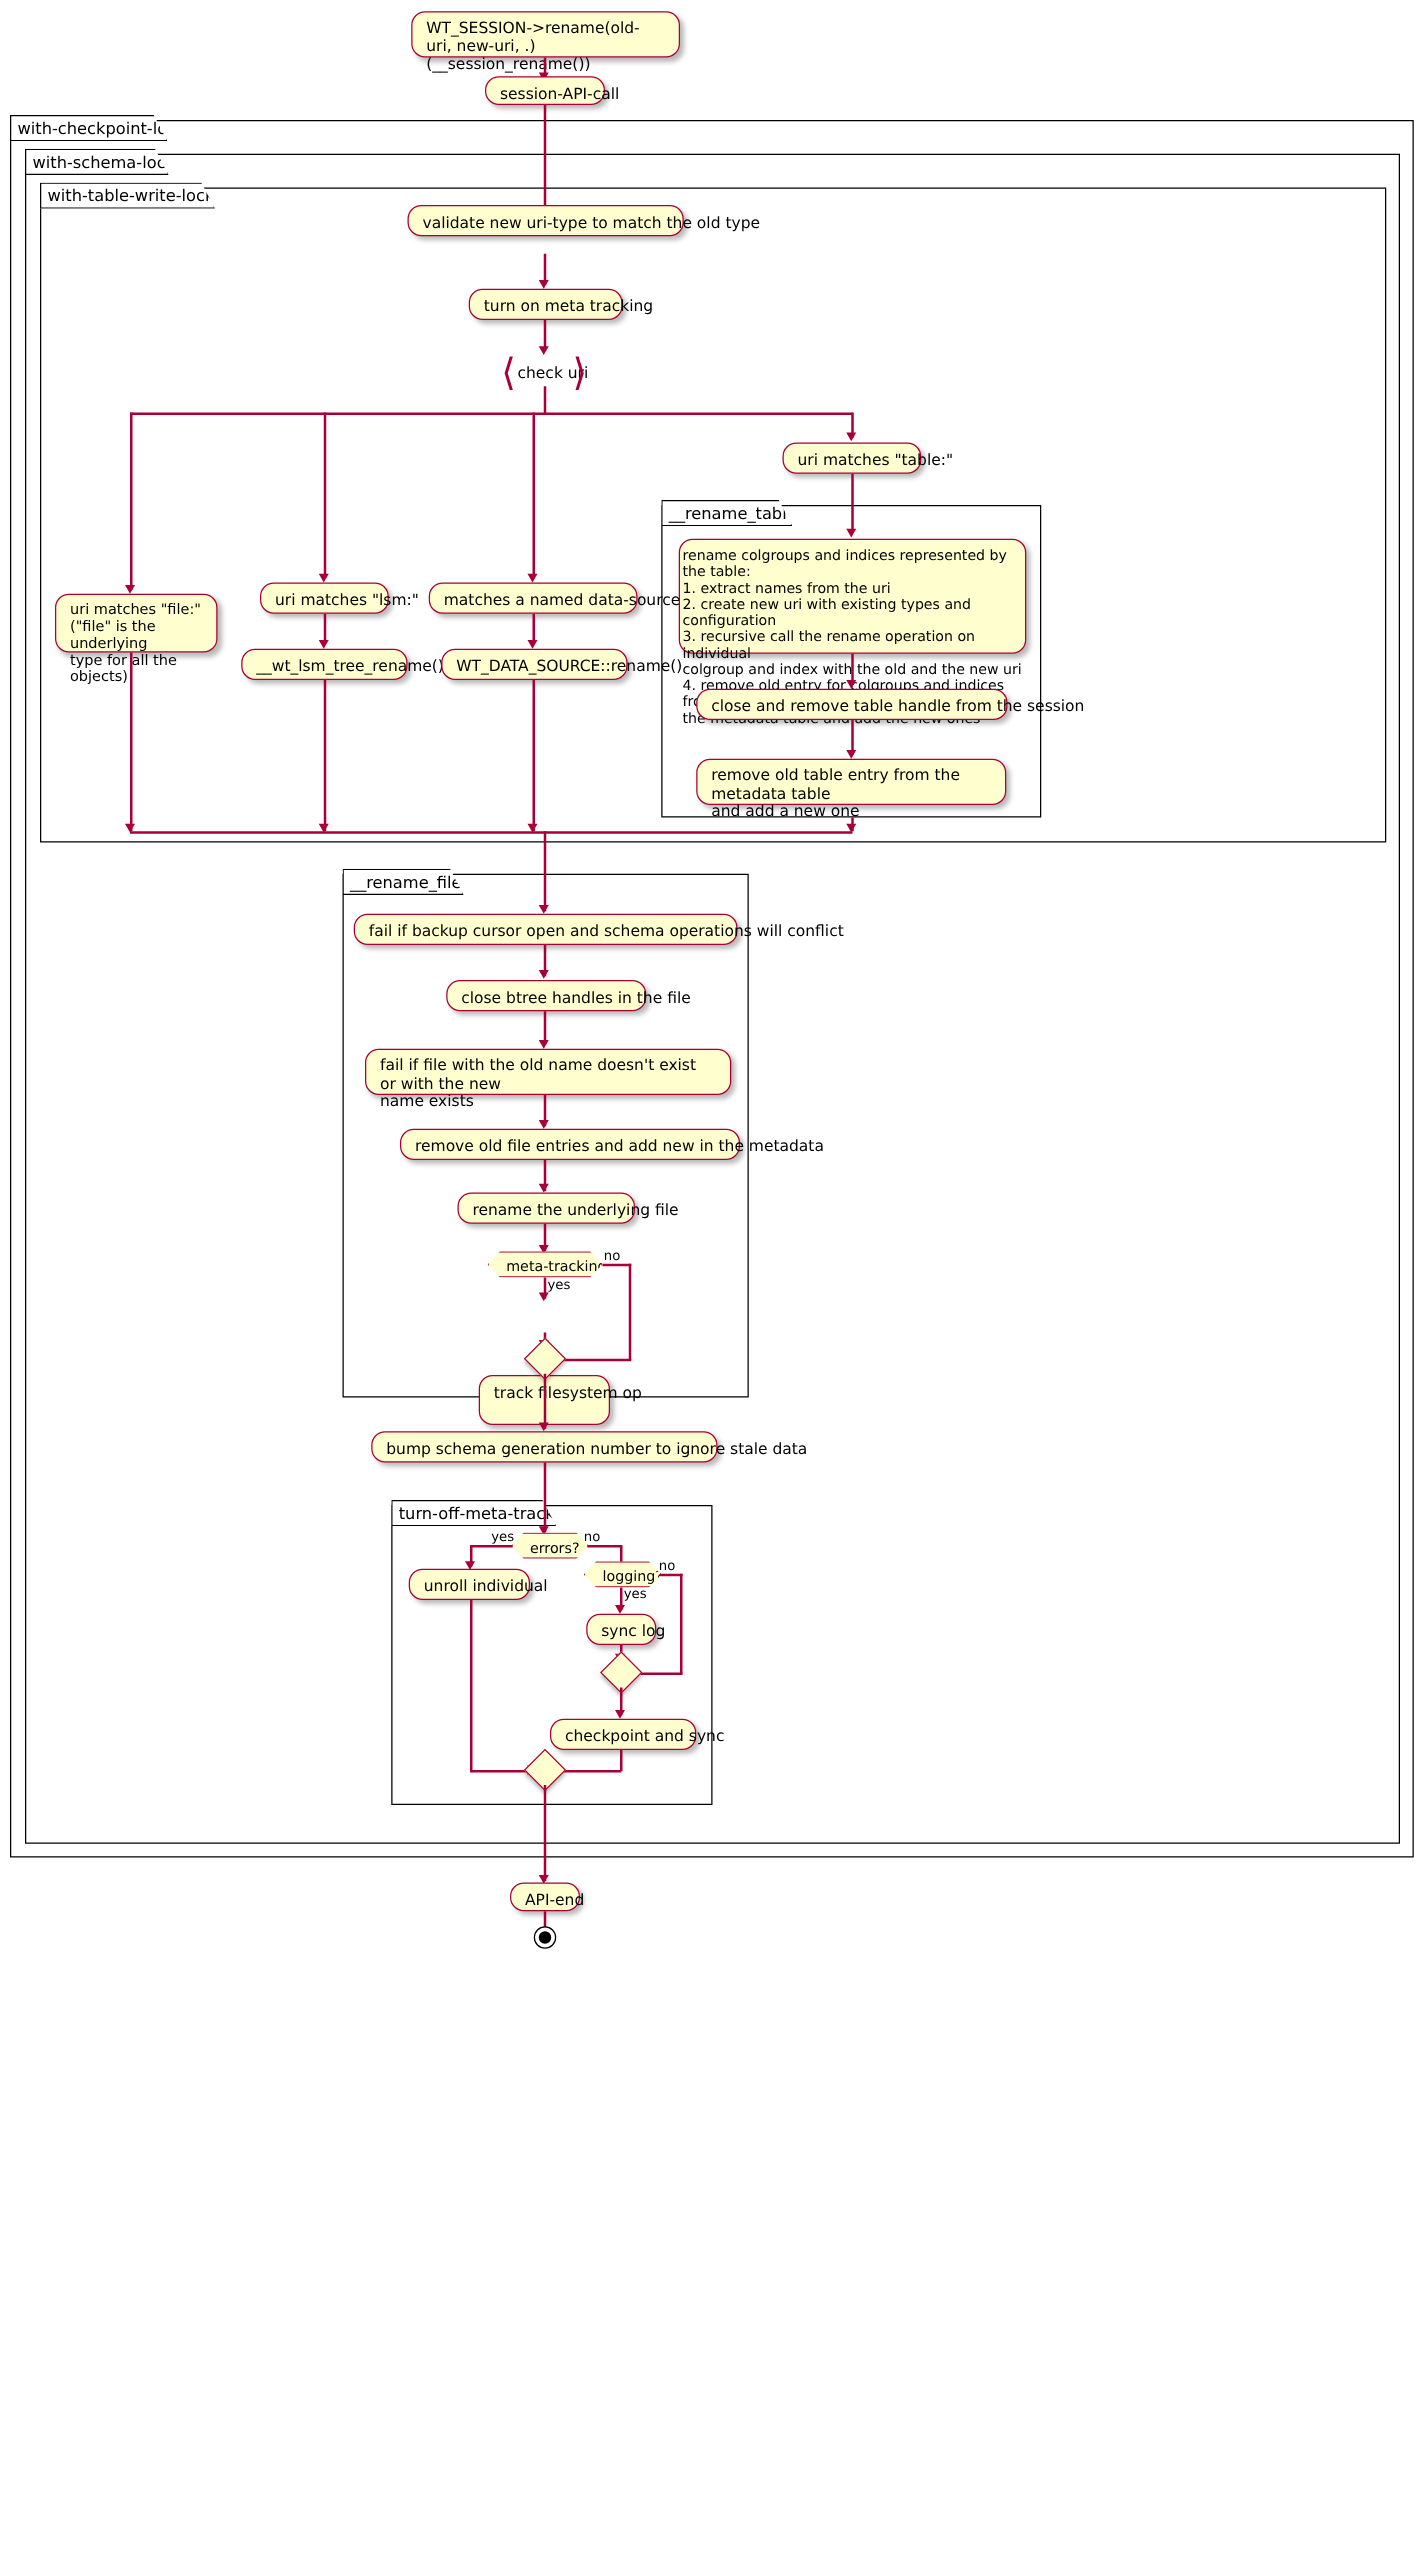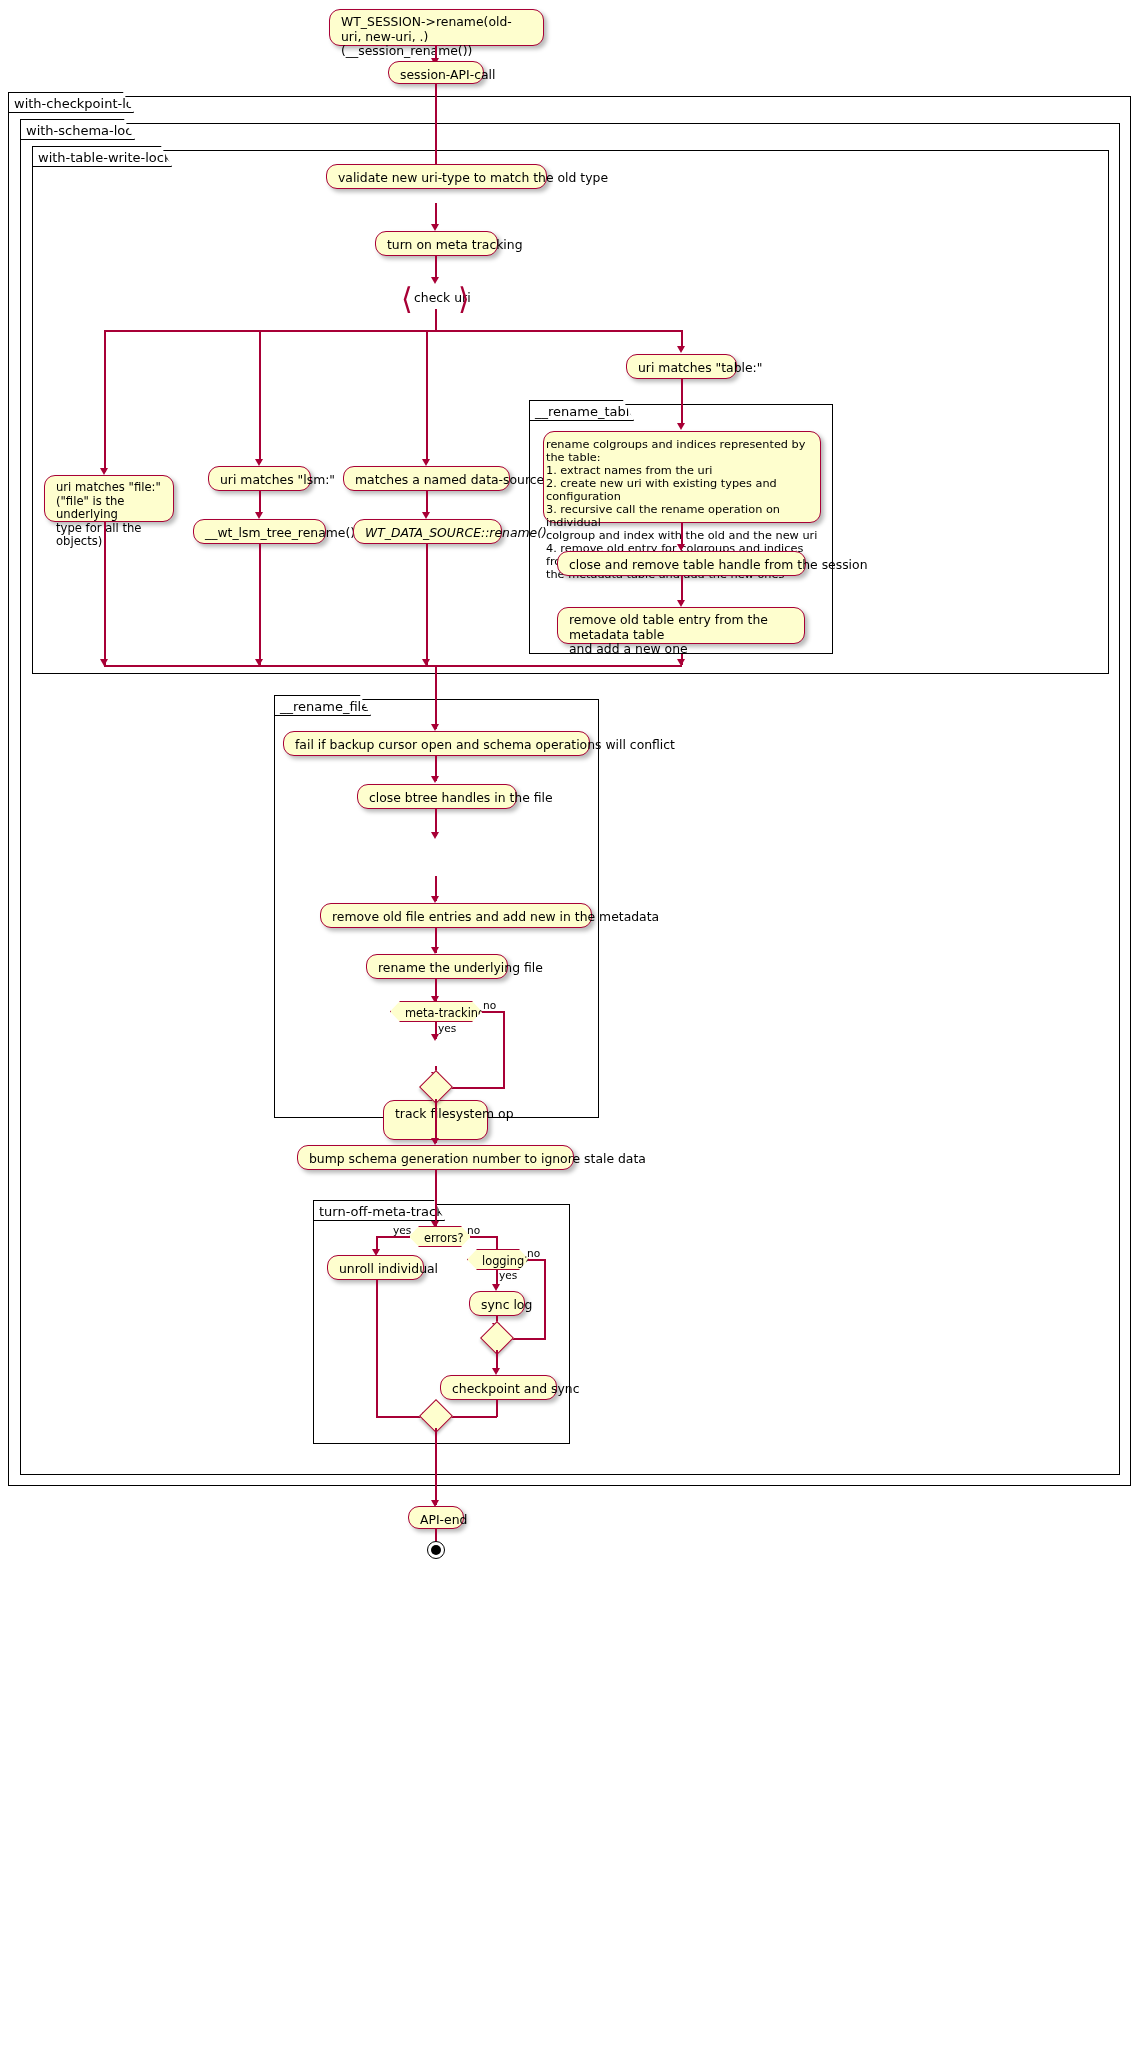--- a/index.html
+++ b/index.html
@@ -185,21 +185,21 @@
   <div class="arw" style="left:255px;top:512px;"></div>
   <div class="act" style="left:193px;top:519px;width:133px;height:25px;">__wt_lsm_tree_rename()</div>
   <div class="ln vl" style="left:259px;top:544px;height:121px;"></div>
   <div class="arw" style="left:255px;top:659px;"></div>
 
   <div class="ln vl" style="left:426px;top:330px;height:133px;"></div>
   <div class="arw" style="left:422px;top:459px;"></div>
   <div class="act" style="left:343px;top:466px;width:167px;height:25px;">matches a named data-source</div>
   <div class="ln vl" style="left:426px;top:491px;height:24px;"></div>
   <div class="arw" style="left:422px;top:512px;"></div>
-  <div class="act" style="left:353px;top:519px;width:149px;height:25px;font-style:italic;">WT_DATA_SOURCE::rename()</div>
+  <div class="act" style="left:353px;top:519px;width:149px;height:25px;">WT_DATA_SOURCE::rename()</div>
   <div class="ln vl" style="left:426px;top:544px;height:121px;"></div>
   <div class="arw" style="left:422px;top:659px;"></div>
 
   <div class="ln vl" style="left:681px;top:330px;height:20px;"></div>
   <div class="arw" style="left:677px;top:346px;"></div>
   <div class="act" style="left:626px;top:354px;width:111px;height:25px;">uri matches "table:"</div>
   <div class="ln vl" style="left:681px;top:379px;height:47px;"></div>
   <div class="arw" style="left:677px;top:423px;"></div>
 
   <div class="act multi" style="left:543px;top:431px;width:278px;height:92px;padding:6px 2px;font-size:11.3px;line-height:13px;">rename colgroups and indices represented by the table:
@@ -228,20 +228,22 @@
   <div class="arw" style="left:431px;top:724px;"></div>
 
   <div class="act" style="left:283px;top:731px;width:307px;height:25px;">fail if backup cursor open and schema operations will conflict</div>
 
   <div class="ln vl" style="left:435px;top:756px;height:25px;"></div>
   <div class="arw" style="left:431px;top:776px;"></div>
   <div class="act" style="left:357px;top:784px;width:160px;height:25px;">close btree handles in the file</div>
 
   <div class="ln vl" style="left:435px;top:809px;height:27px;"></div>
   <div class="arw" style="left:431px;top:832px;"></div>
+  <div class="act multi" style="left:292px;top:839px;width:293px;height:37px;padding-top:5px;">fail if file with the old name doesn't exist or with the new
+name exists</div>
 
   <div class="ln vl" style="left:435px;top:876px;height:25px;"></div>
   <div class="arw" style="left:431px;top:896px;"></div>
   <div class="act" style="left:320px;top:903px;width:272px;height:25px;">remove old file entries and add new in the metadata</div>
 
   <div class="ln vl" style="left:435px;top:928px;height:25px;"></div>
   <div class="arw" style="left:431px;top:947px;"></div>
   <div class="act" style="left:366px;top:954px;width:142px;height:25px;">rename the underlying file</div>
 
   <div class="ln vl" style="left:435px;top:979px;height:22px;"></div>

